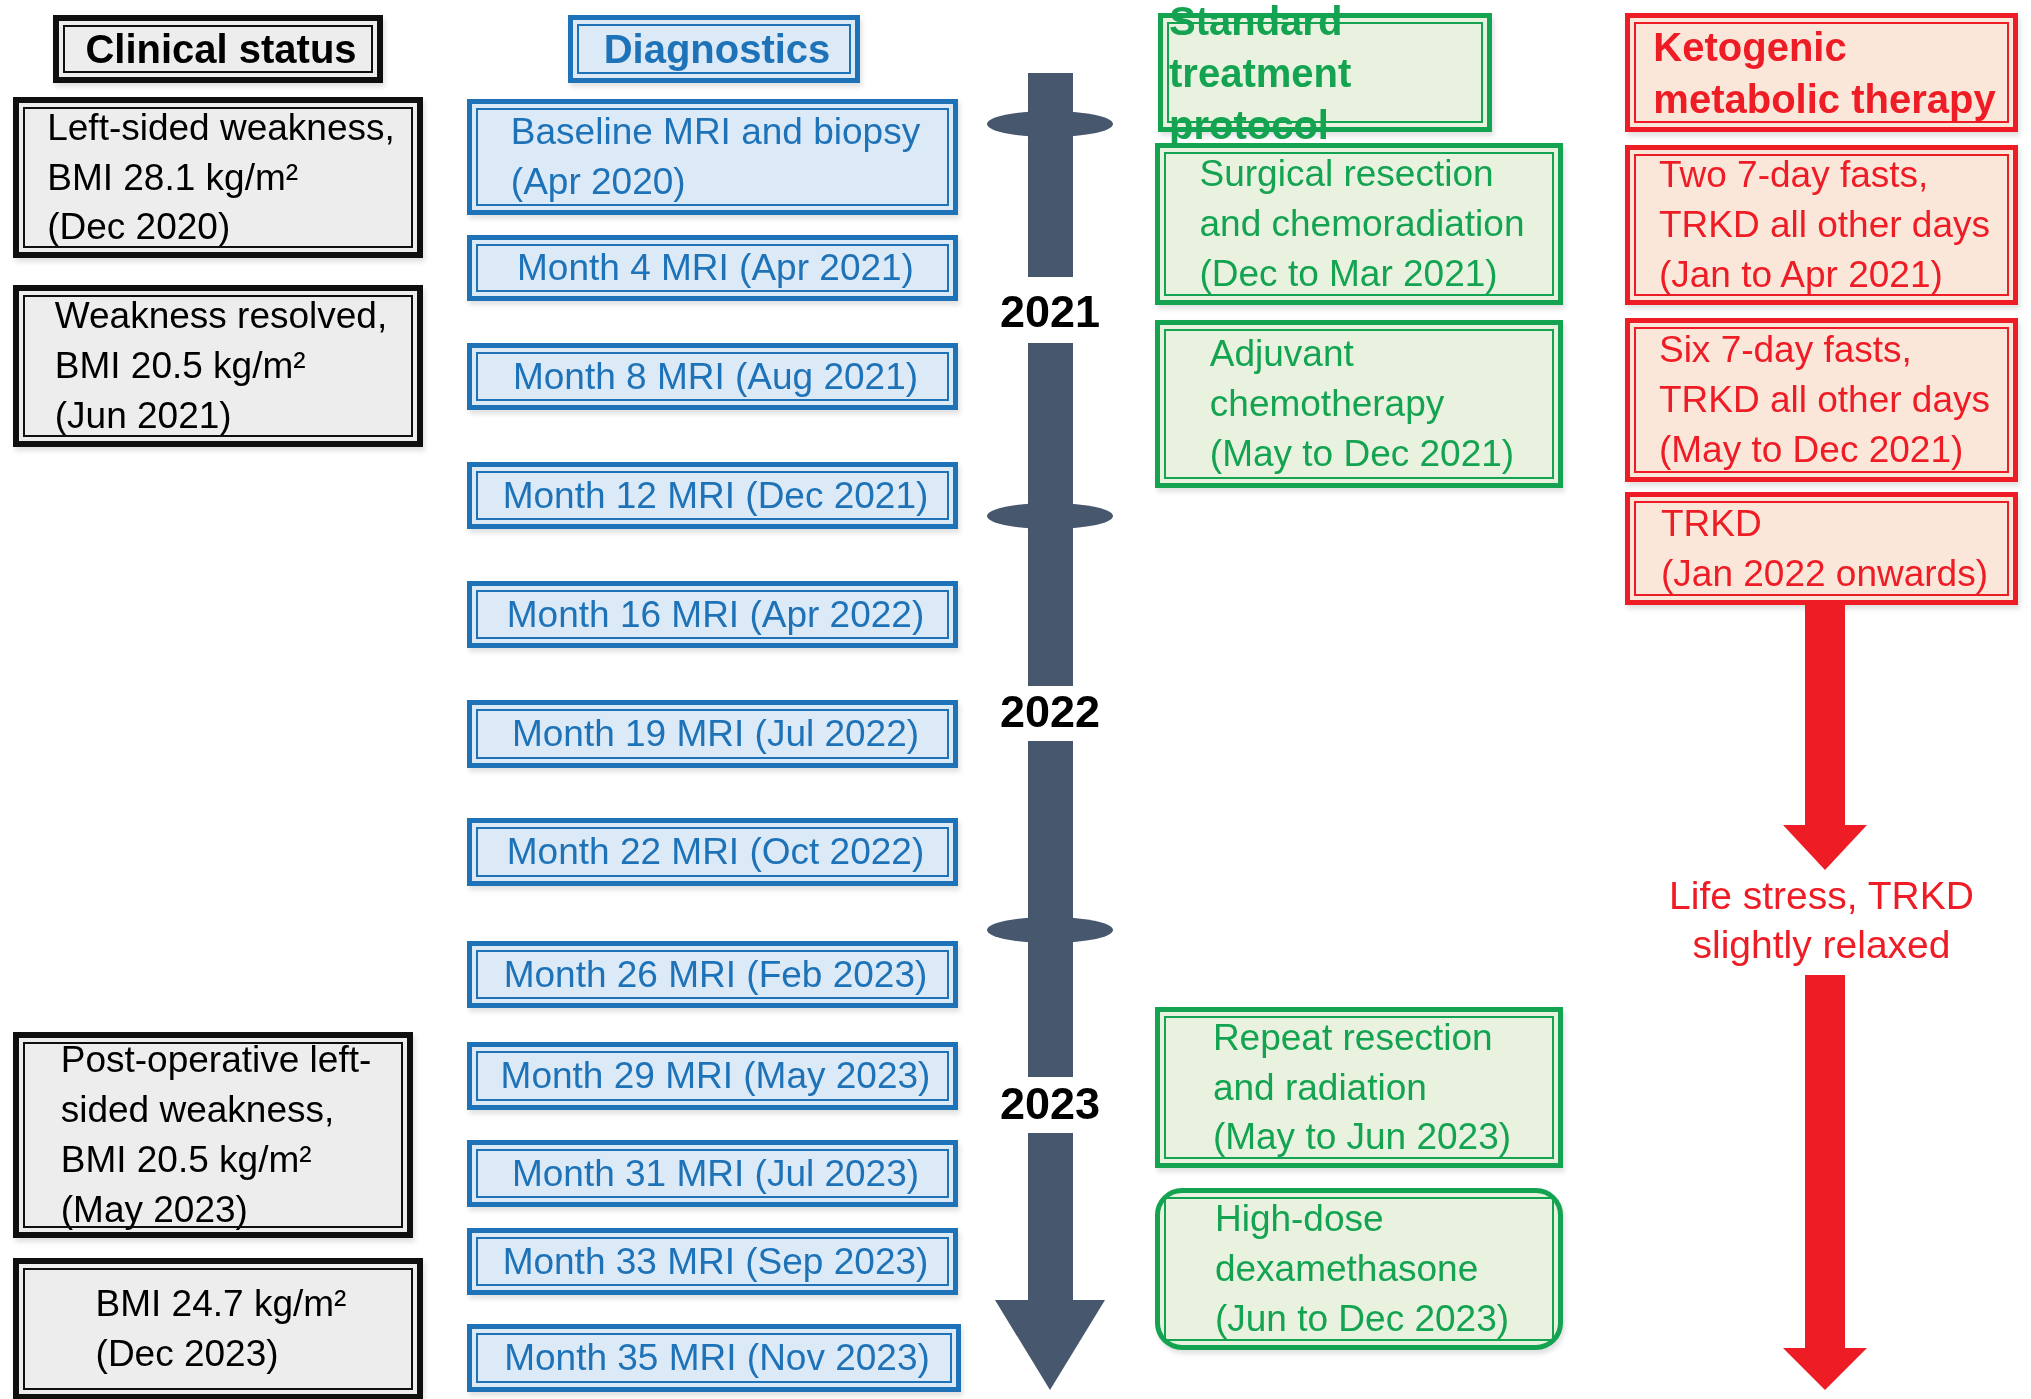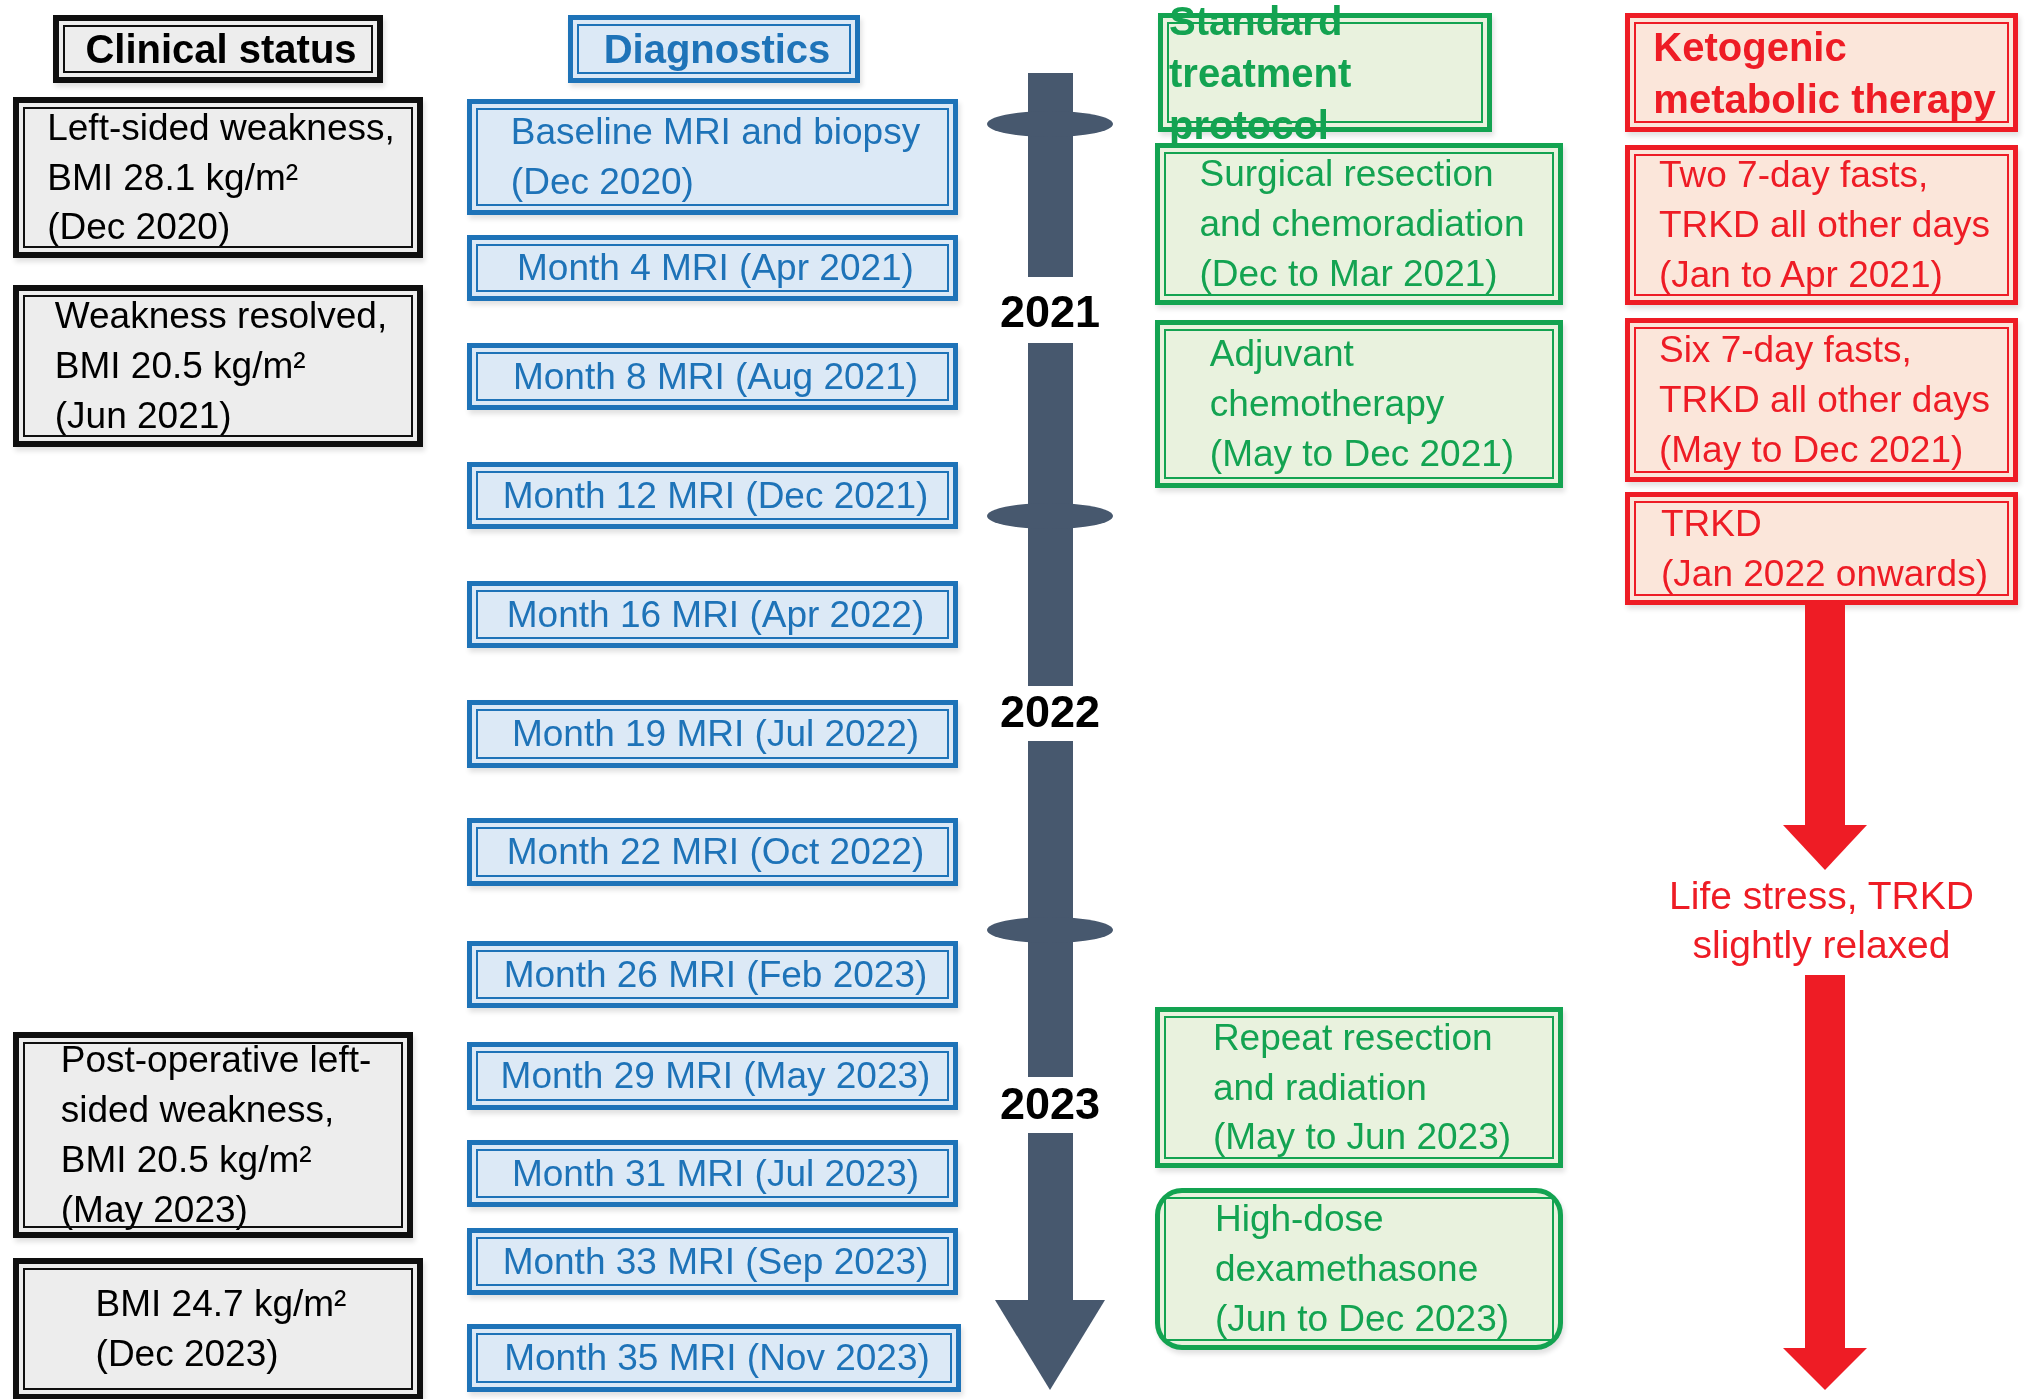--- a/index.html
+++ b/index.html
@@ -60,21 +60,21 @@
 (Jun 2021)</div>
   <div class="box gray" style="left:13px;top:1032px;width:400px;height:206px;">Post-operative left-
 sided weakness,
 BMI 20.5 kg/m²
 (May 2023)</div>
   <div class="box gray" style="left:13px;top:1258px;width:410px;height:142px;">BMI 24.7 kg/m²
 (Dec 2023)</div>
 
   <div class="box blue hdr" style="left:568px;top:15px;width:292px;height:68px;">Diagnostics</div>
   <div class="box blue" style="left:467px;top:99px;width:491px;height:116px;">Baseline MRI and biopsy
-(Dec 2020)</div>
+(Apr 2020)</div>
   <div class="box blue" style="left:467px;top:235px;width:491px;height:66px;">Month 4 MRI (Apr 2021)</div>
   <div class="box blue" style="left:467px;top:343px;width:491px;height:67px;">Month 8 MRI (Aug 2021)</div>
   <div class="box blue" style="left:467px;top:462px;width:491px;height:67px;">Month 12 MRI (Dec 2021)</div>
   <div class="box blue" style="left:467px;top:581px;width:491px;height:67px;">Month 16 MRI (Apr 2022)</div>
   <div class="box blue" style="left:467px;top:700px;width:491px;height:68px;">Month 19 MRI (Jul 2022)</div>
   <div class="box blue" style="left:467px;top:818px;width:491px;height:68px;">Month 22 MRI (Oct 2022)</div>
   <div class="box blue" style="left:467px;top:941px;width:491px;height:67px;">Month 26 MRI (Feb 2023)</div>
   <div class="box blue" style="left:467px;top:1042px;width:491px;height:68px;">Month 29 MRI (May 2023)</div>
   <div class="box blue" style="left:467px;top:1140px;width:491px;height:67px;">Month 31 MRI (Jul 2023)</div>
   <div class="box blue" style="left:467px;top:1228px;width:491px;height:67px;">Month 33 MRI (Sep 2023)</div>

